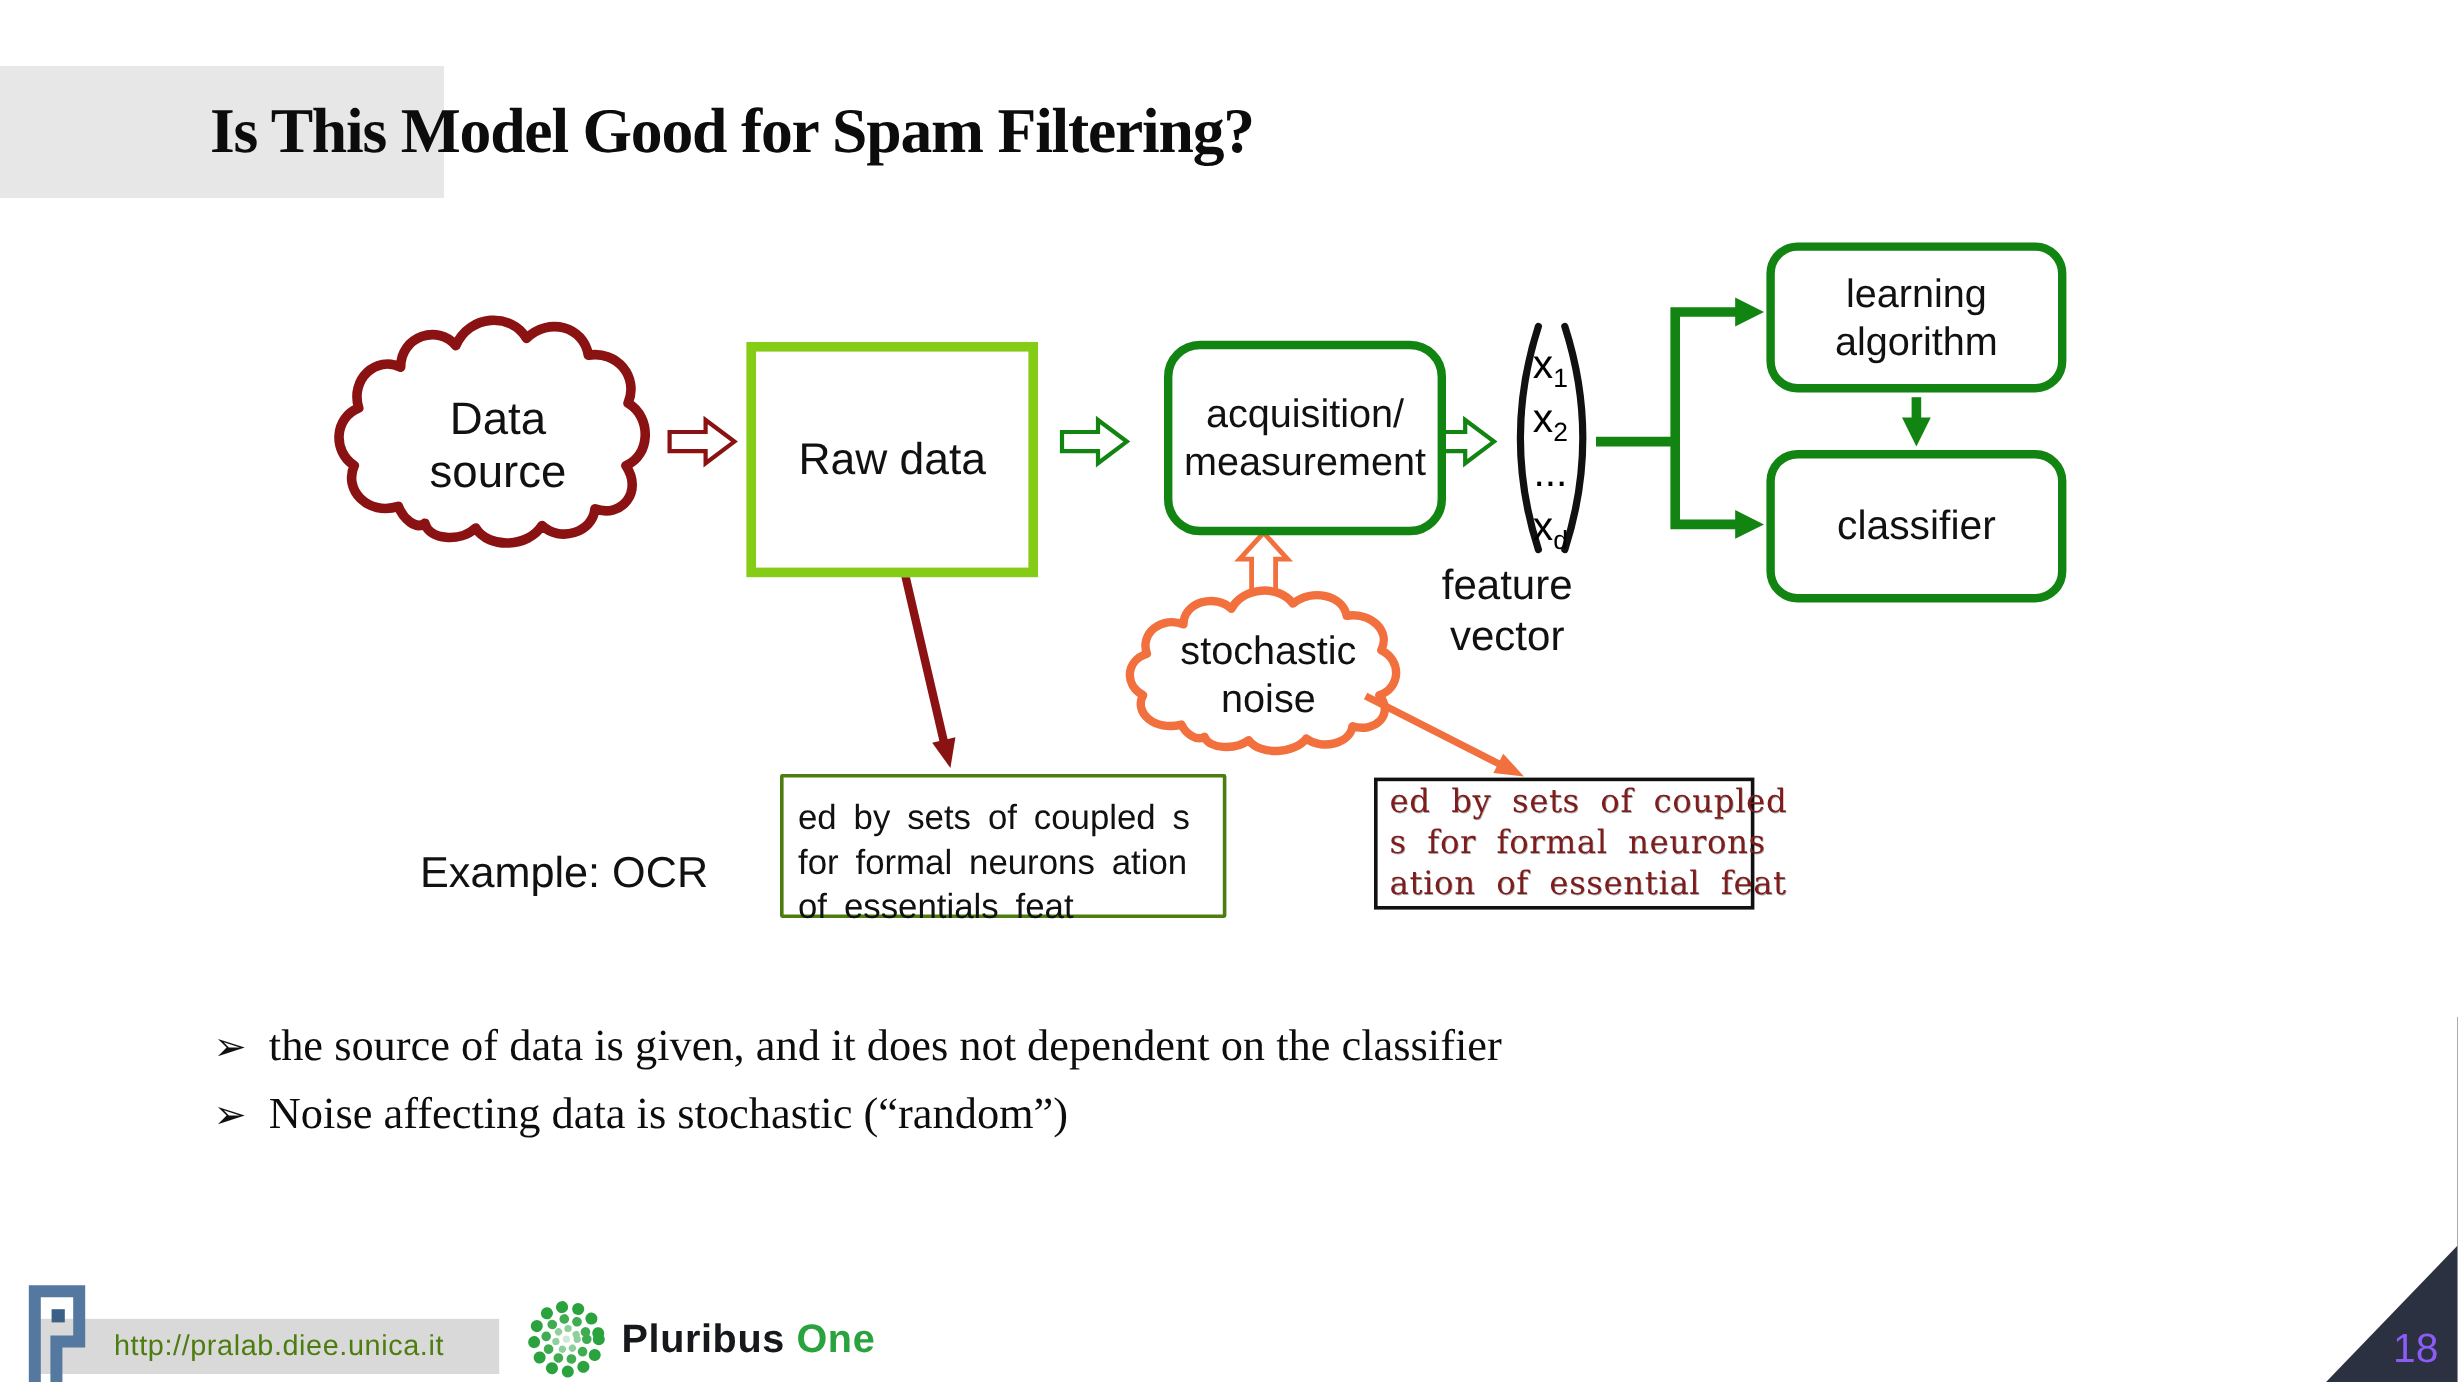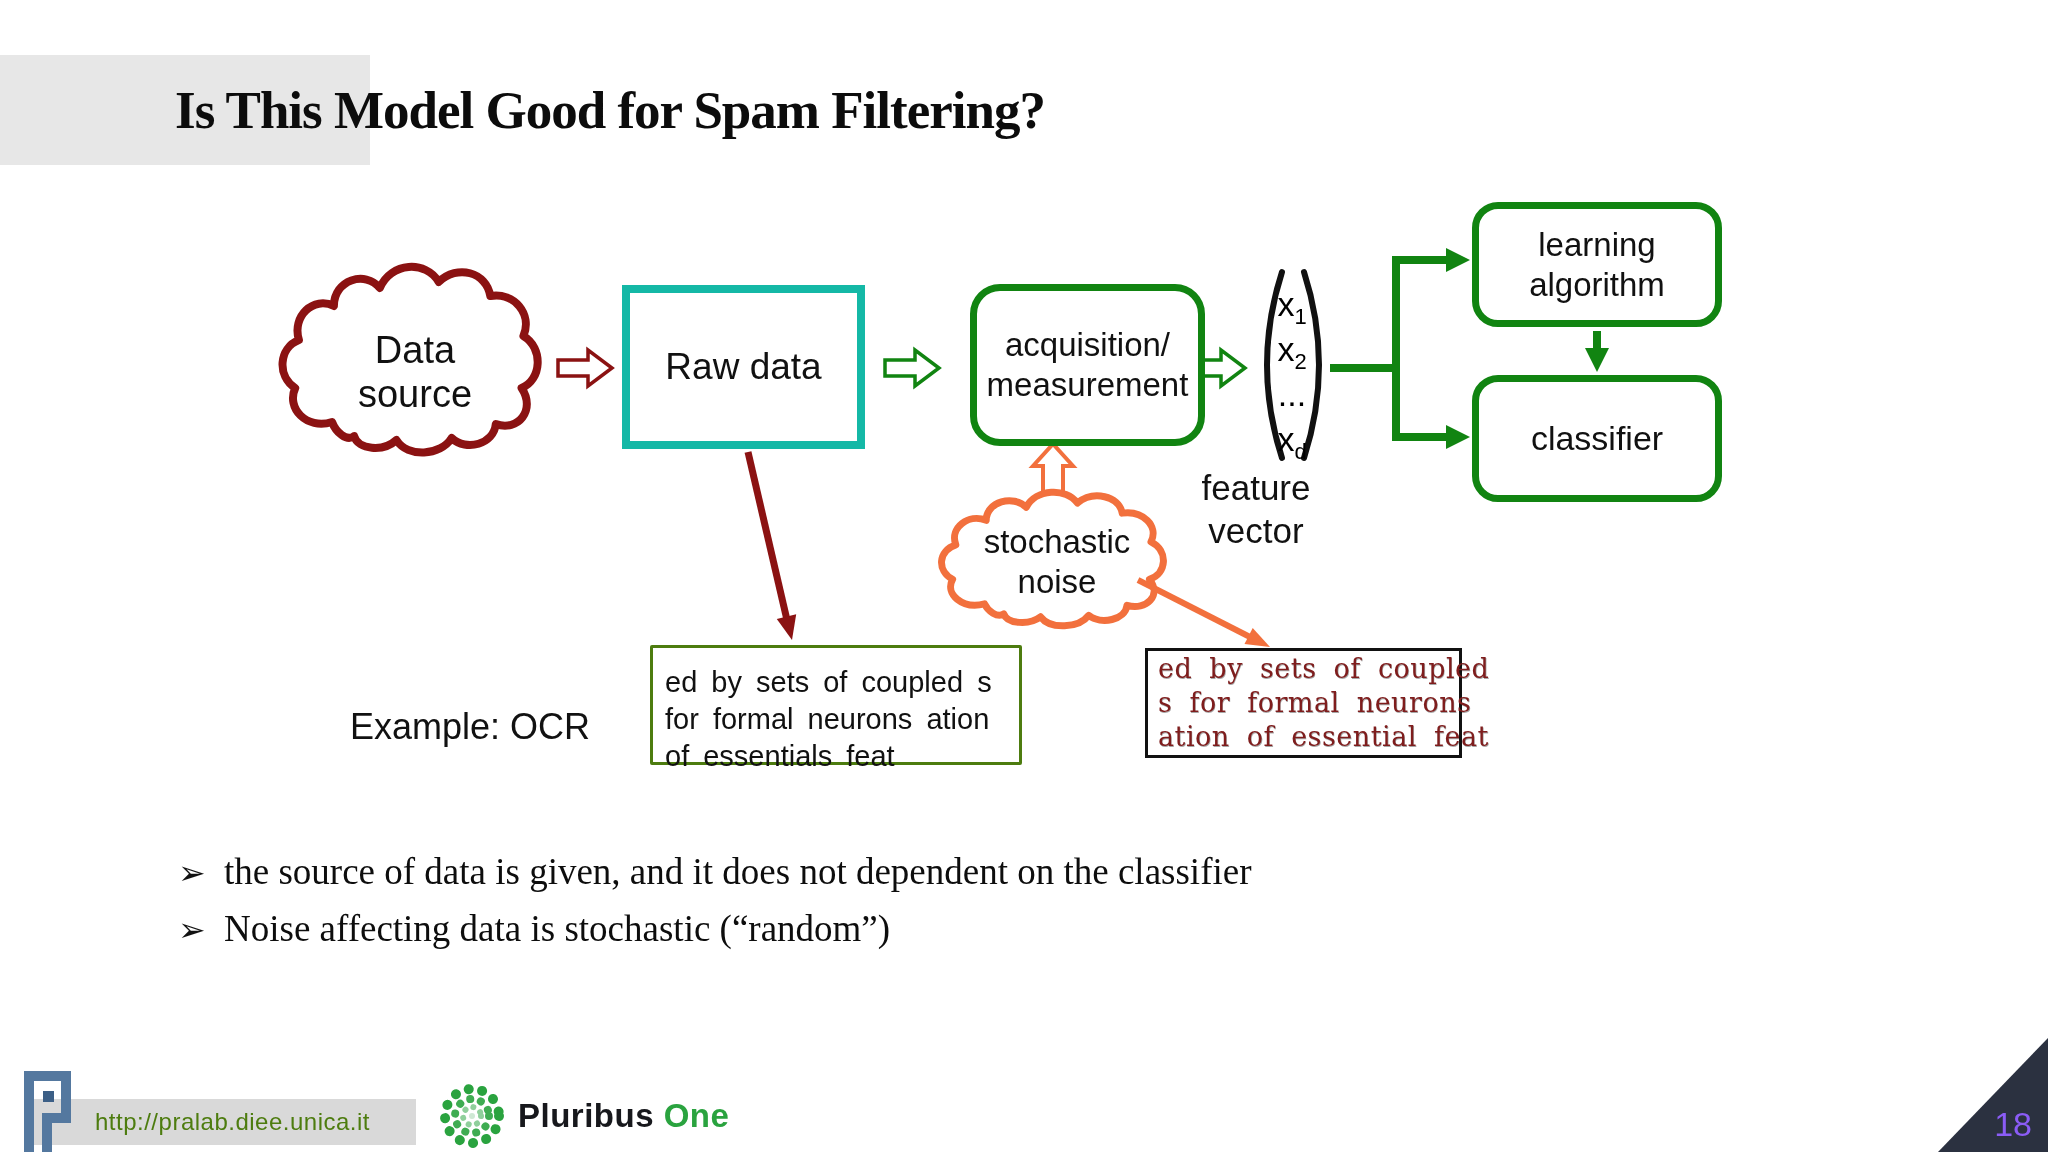--- a/index.html
+++ b/index.html
@@ -12,21 +12,21 @@
   .slide-title{
     position:absolute;left:175px;top:55px;height:110px;line-height:110px;
     font-family:"Liberation Serif",serif;font-weight:bold;font-size:53px;letter-spacing:-1px;color:#0c0c0c;
     white-space:nowrap;
   }
   
   .diagram-svg{position:absolute;left:0;top:0;width:2048px;height:1152px;}
   
   .dbox{position:absolute;display:flex;flex-direction:column;align-items:center;justify-content:center;
         text-align:center;color:#111;background:#fff;box-sizing:border-box;}
-  .box-rawdata{left:622px;top:285px;width:243px;height:164px;border:8px solid #14b8a6;font-size:37px;}
+  .box-rawdata{left:622px;top:285px;width:243px;height:196px;border:8px solid #84cc16;font-size:37px;}
   .box-acquisition{left:970px;top:284px;width:235px;height:162px;border:7px solid #118411;border-radius:30px;
                    font-size:33px;line-height:40px;}
   .box-learning{left:1472px;top:202px;width:250px;height:125px;border:7px solid #118411;border-radius:26px;
                 font-size:33px;line-height:40px;}
   .box-classifier{left:1472px;top:375px;width:250px;height:127px;border:7px solid #118411;border-radius:26px;
                   font-size:34px;}
   .box-ocr-clean{left:650px;top:645px;width:372px;height:120px;border:3px solid #4d7c0f;border-radius:2px;
                  align-items:flex-start;justify-content:space-between;text-align:left;padding:16px 12px;
                  font-size:29px;line-height:37px;word-spacing:6px;white-space:nowrap;}
   .box-ocr-noisy{left:1145px;top:648px;width:317px;height:110px;border:3px solid #111;

